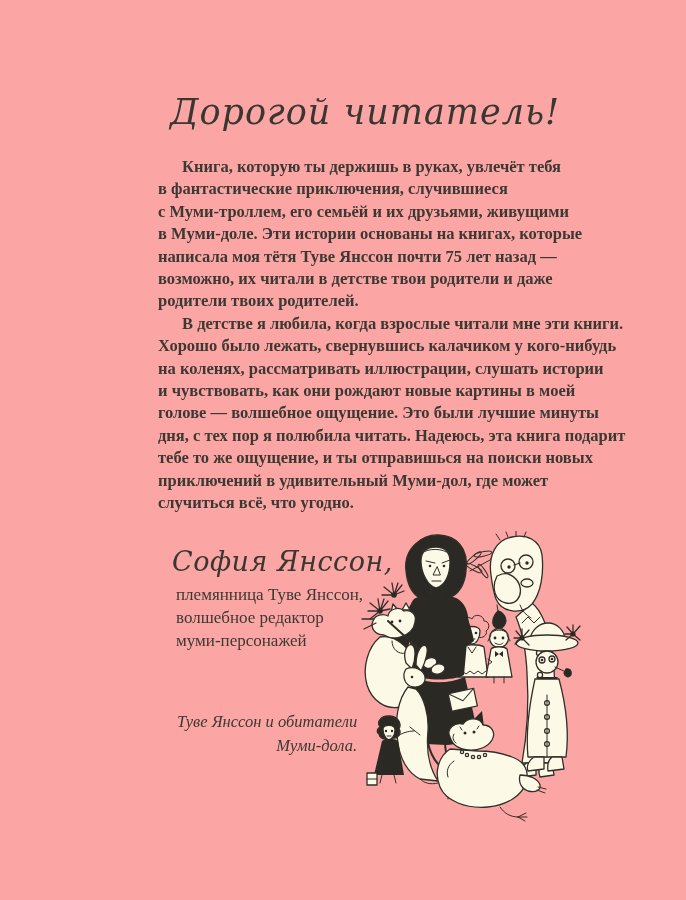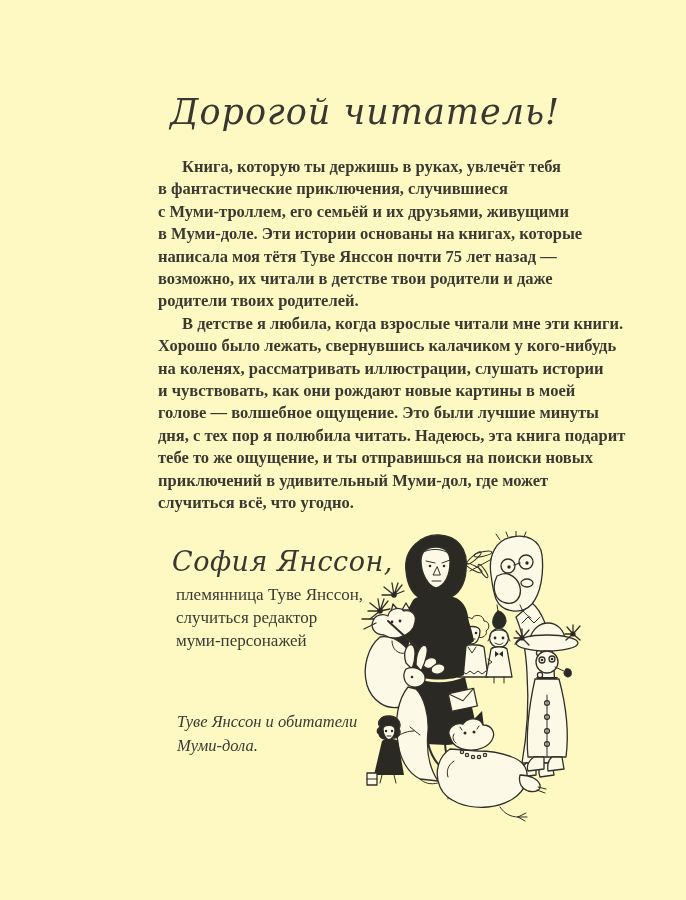--- a/index.html
+++ b/index.html
@@ -1,19 +1,19 @@
 <!DOCTYPE html>
 <html><head>
 <meta charset="utf-8">
 <style>
   html,body{margin:0;padding:0;}
   .page{
     position:relative;
     width:686px;height:900px;
-    background:#fef9c3;
+    background:#fca5a5;
     color:#3B3931;
     font-family:"Liberation Serif", serif;
     overflow:hidden;
   }
   .title{
     position:absolute;left:170px;top:92px;
     font-family:"DejaVu Serif", serif;
     font-style:italic;
     font-size:35px;
     letter-spacing:1px;
@@ -40,20 +40,21 @@
   .signature-role{
     position:absolute;left:176px;top:584px;
     font-size:17px;line-height:22.8px;
     white-space:pre-line;
   }
   .caption{
     position:absolute;left:177px;top:710px;
     font-style:italic;
     font-size:16.5px;line-height:24px;
     white-space:pre-line;
+    text-align:right;
   }
   .illustration{
     position:absolute;left:350px;top:531px;
     width:336px;height:310px;
   }
   .illustration *{
     stroke:#312F28;stroke-width:1.3;fill:none;
     stroke-linecap:round;stroke-linejoin:round;
   }
   .illustration .ink{fill:#2B2923;stroke:none;}
@@ -83,21 +84,21 @@
 и чувствовать, как они рождают новые картины в моей
 голове — волшебное ощущение. Это были лучшие минуты
 дня, с тех пор я полюбила читать. Надеюсь, эта книга подарит
 тебе то же ощущение, и ты отправишься на поиски новых
 приключений в удивительный Муми-дол, где может
 случиться всё, что угодно.</p>
   </div>
 
   <div class="signature-name">София Янссон,</div>
   <div class="signature-role">племянница Туве Янссон,
-случиться редактор
+волшебное редактор
 муми-персонажей</div>
 
   <div class="caption">Туве Янссон и обитатели
 Муми-дола.</div>
 
   <svg class="illustration" viewBox="0 0 336 310">
 
     <g>
       <ellipse cx="124" cy="27" rx="9" ry="2.2" transform="rotate(-40 124 27)" class="thin"></ellipse>
       <ellipse cx="133" cy="23" rx="9" ry="2.2" transform="rotate(-12 133 23)" class="thin"></ellipse>

